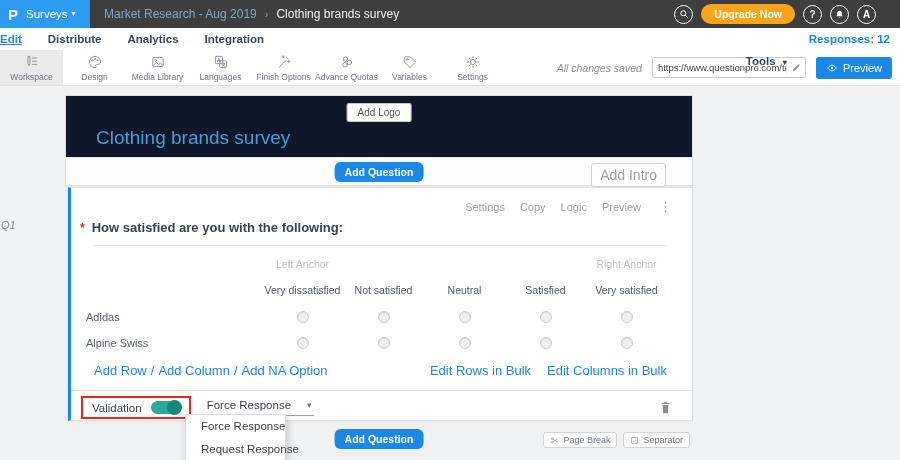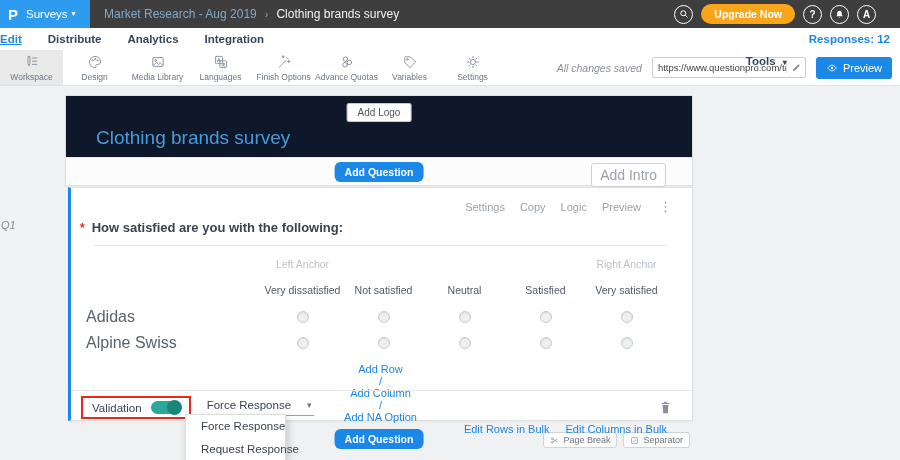--- a/index.html
+++ b/index.html
@@ -62,26 +62,26 @@
   .qblock { position:absolute; left:68px; width:625px; top:187px; height:234px; background:#fff; border:1px solid #e0e0e0; border-left:3px solid #1b87e6; box-shadow:0 1px 2px rgba(0,0,0,.04); z-index:6; }
   .q-actions { position:absolute; top:11px; right:20px; display:flex; gap:15px; font-size:11px; color:#9aa2ab; align-items:center; }
   .q-action { cursor:pointer; }
   .kebab { font-size:13px; color:#8a8f98; margin-left:3px; cursor:pointer; }
   .q-text-row { position:absolute; top:32px; left:9px; display:flex; gap:7px; font-size:13px; color:#3a4250; font-weight:700; align-items:flex-start; }
   .req { color:#e8271e; font-size:12px; padding-top:1px; }
   .q-underline { position:absolute; top:57px; left:23px; right:25px; border-bottom:1px solid #e6e8ea; }
 
   .matrix { position:absolute; top:64px; left:15px; right:25px; display:grid; grid-template-columns:176px repeat(5,1fr); grid-template-rows:24px 28px 26px 26px; }
   .mcell { display:flex; align-items:center; justify-content:center; }
-  .mcell.rowlabel { justify-content:flex-start; font-size:16px; color:#5a626c; }
+  .mcell.rowlabel { justify-content:flex-start; font-size:11px; color:#5a626c; }
   .anchor { font-size:10.5px; color:#bcc2c9; }
   .colhead { font-size:10.5px; color:#4f5a66; }
   .radio { width:12px; height:12px; border-radius:50%; border:1px solid #c6cbd1; background:#edeff1; box-shadow:inset 0 1px 1px rgba(0,0,0,.08); cursor:pointer; }
 
-  .links-row { position:absolute; top:175px; left:23px; right:25px; display:flex; font-size:11px; color:#1b87e6; align-items:center;flex-direction:column; }
+  .links-row { position:absolute; top:175px; left:23px; right:25px; display:flex; font-size:13px; color:#1b87e6; align-items:center; }
   .qlink { cursor:pointer; white-space:nowrap; }
   .qlink-sep { margin:0 4px; }
   .bulk-links { margin-left:auto; display:flex; gap:16px; }
 
   .q-divider { position:absolute; top:202px; left:0; right:0; border-top:1px solid #e6e8ea; }
   .validation-row { position:absolute; top:207px; left:10px; right:20px; height:25px; display:flex; align-items:center; }
   .validation-box { display:flex; align-items:center; gap:9px; border:2px solid #e8271e; padding:3px 8px 3px 9px; }
   .validation-label { font-size:11.5px; color:#3a4250; }
   .toggle { width:30px; height:13px; background:#2ba79b; border-radius:7px; position:relative; cursor:pointer; flex:none; }
   .toggle-knob { position:absolute; right:-1px; top:-1px; width:15px; height:15px; border-radius:50%; background:#17877b; }

